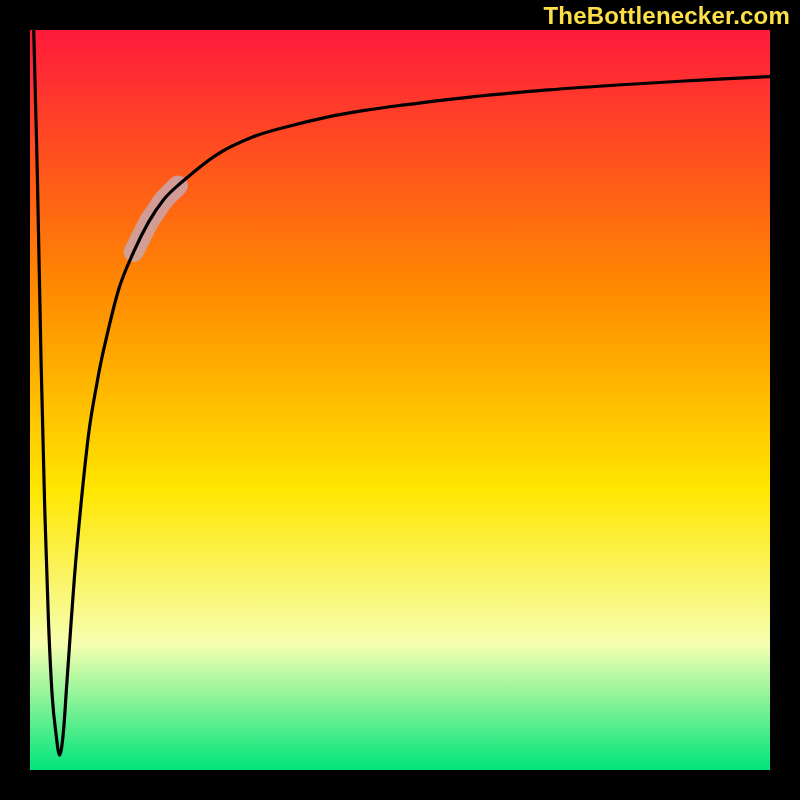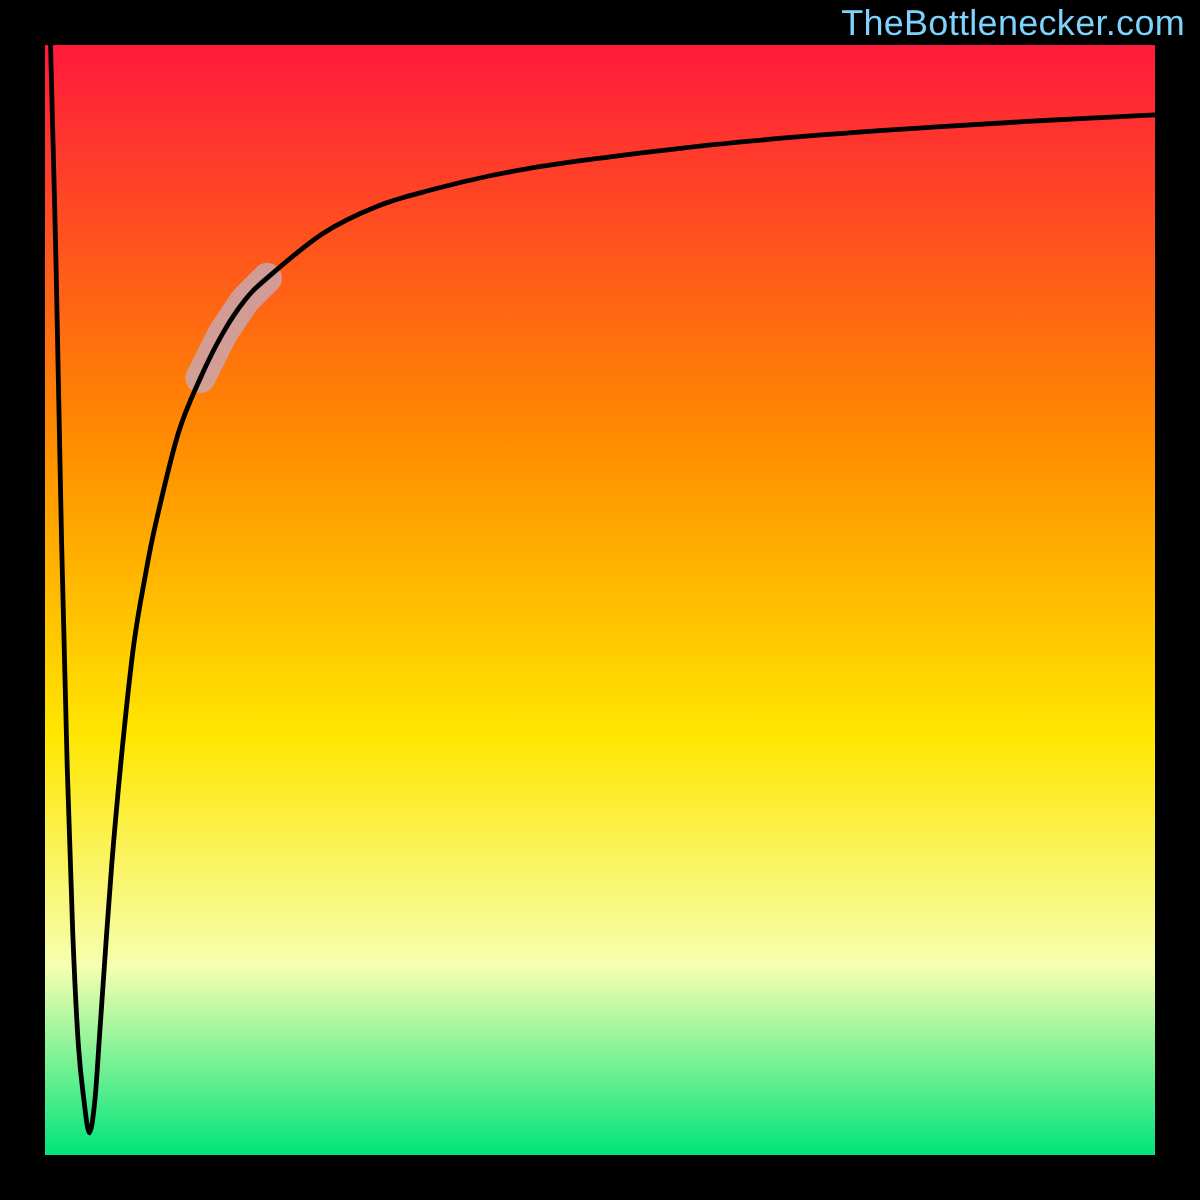--- a/index.html
+++ b/index.html
@@ -13,23 +13,23 @@
   }
   .stage {
     position: relative;
     width: 800px;
     height: 800px;
   }
   .attribution {
     position: absolute;
     top: 2px;
     right: 10px;
-    color: #7dd3fc;
+    color: #fde047;
     font-size: 24px;
-    font-weight: 400;
+    font-weight: 700;
     letter-spacing: 0.2px;
     user-select: none;
   }
   svg {
     position: absolute;
     top: 0;
     left: 0;
   }
 </style>
 </head>

